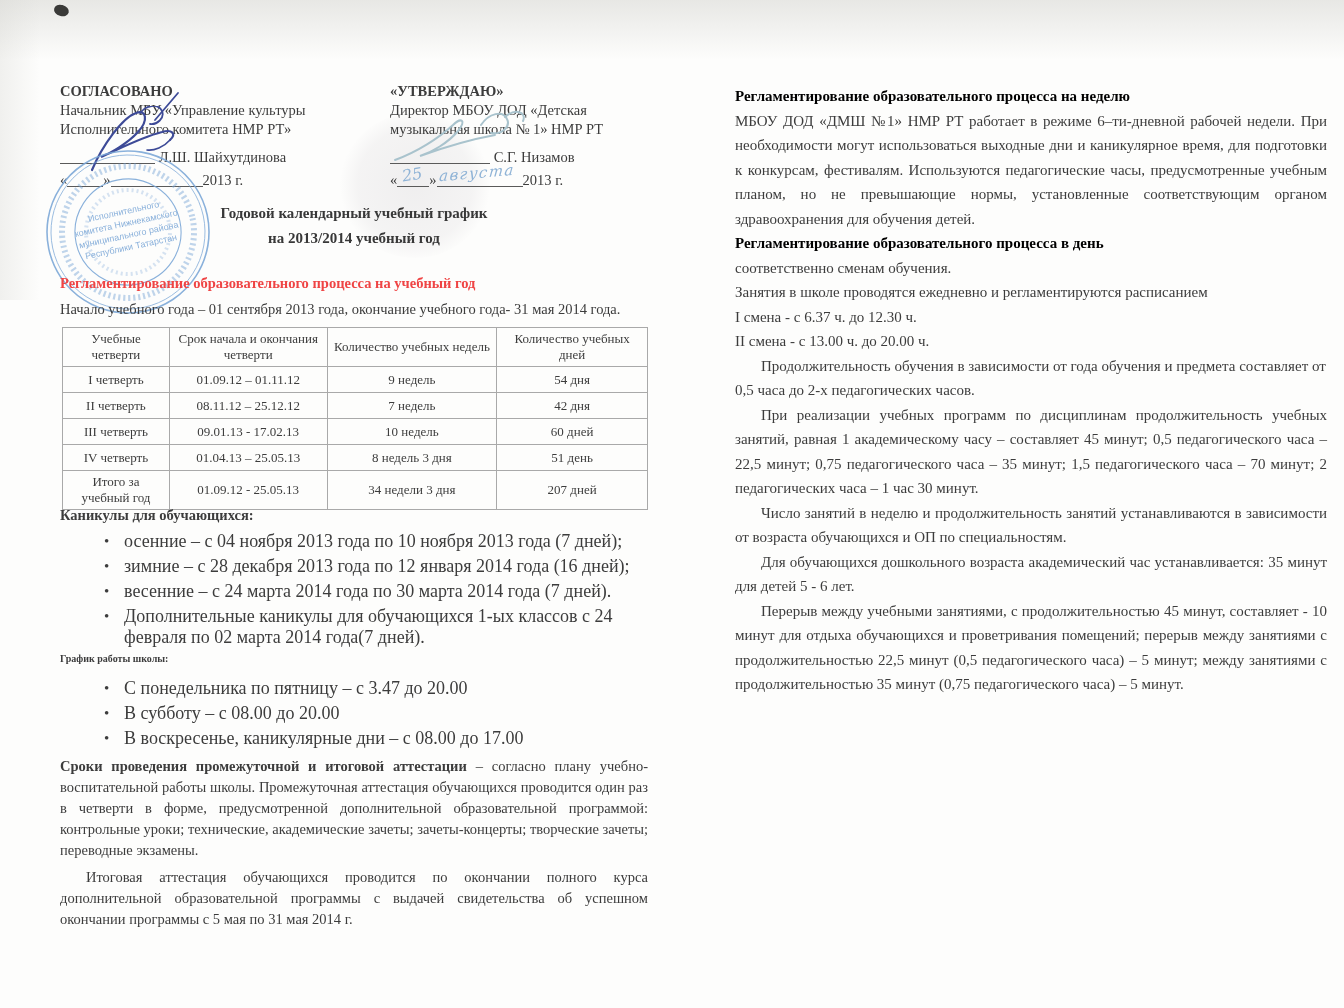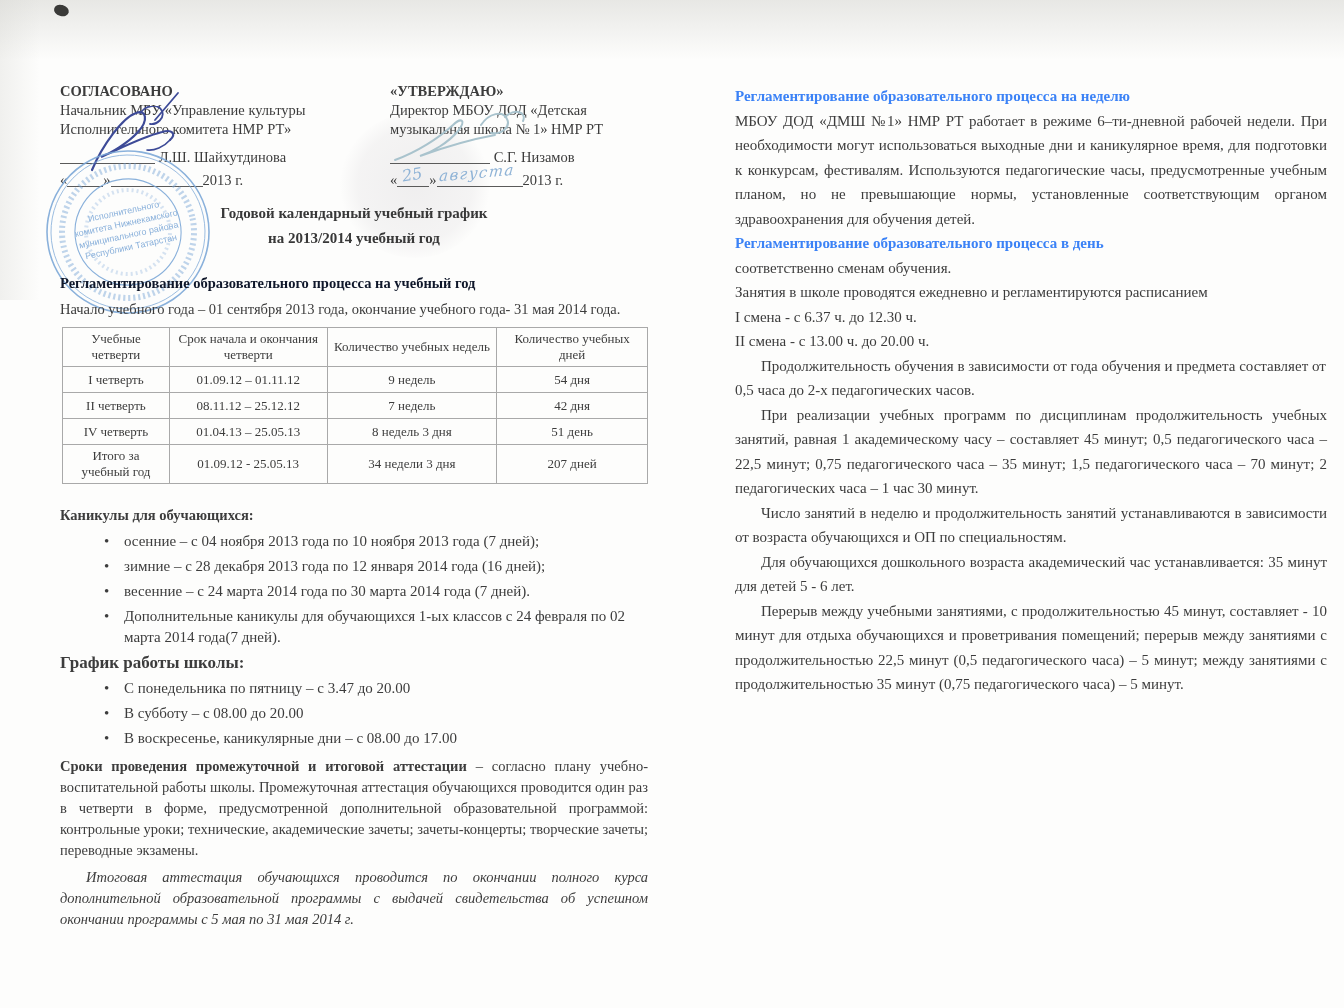--- a/index.html
+++ b/index.html
@@ -35,48 +35,48 @@
   .blank{display:inline-block;border-bottom:1px solid #5a5a5a;height:15px;vertical-align:-2px;position:relative;}
   .w95{width:95px;} .w38{width:36px;} .w88{width:86px;} .w100{width:100px;} .w34{width:32px;} .w92{width:92px;}
   .hand{position:absolute;color:#8fb3d6;font-style:italic;font-family:"DejaVu Serif",serif;
     white-space:nowrap;pointer-events:none;}
   .hand-day{left:5px;top:-6px;font-size:16px;transform:rotate(-9deg);}
   .hand-month{left:2px;top:-7px;font-size:15px;letter-spacing:1.5px;transform:rotate(-5deg) skewX(-10deg);}
 
   .doc-title{left:60px;top:201px;width:588px;text-align:center;font-weight:bold;
     font-size:15px;line-height:25px;color:#383838;}
 
-  .h-left{left:60px;top:275px;width:588px;font-weight:bold;font-size:14.5px;color:#0f172a;}
+  .h-left{left:60px;top:275px;width:588px;font-weight:bold;font-size:14.5px;color:#ef4444;}
   .intro{left:60px;top:301px;width:588px;font-size:14.5px;}
 
   table.sched{left:62px;top:327px;width:586px;border-collapse:collapse;position:absolute;
     font-size:13px;line-height:16px;color:#3c3c3c;}
   table.sched th, table.sched td{border:1px solid #a9a9a9;text-align:center;
     padding:3px 4px;font-weight:normal;vertical-align:middle;}
   table.sched th{height:32px;}
   table.sched td{height:19px;}
   col.c1{width:107px;} col.c2{width:158px;} col.c3{width:170px;} col.c4{width:151px;}
 
-  .list-block{font-size:15px;}
+  .list-block{font-size:18px;}
   .list-block ul{margin:0;padding:0;list-style:none;}
   .list-block li{position:relative;padding-left:64px;line-height:21px;margin-bottom:4px;}
   .list-block li::before{content:"\2022";position:absolute;left:44px;top:0;font-size:15px;}
   .vac-list{left:60px;top:531px;width:588px;}
   .work-list{left:60px;top:678px;width:588px;}
   .vac-h{left:60px;top:507px;width:588px;font-weight:bold;font-size:14.5px;}
-  .work-h{left:60px;top:653px;width:588px;font-weight:bold;font-size:17px;}
+  .work-h{left:60px;top:653px;width:588px;font-weight:bold;font-size:10px;}
 
   .attest{left:60px;top:756px;width:588px;font-size:14.5px;line-height:21px;}
   .attest p{margin:0;}
-  .attest .p2{margin-top:6px;font-style:italic;}
+  .attest .p2{margin-top:6px;}
 
   
   .rp{left:735px;top:84px;width:592px;font-size:15px;line-height:24.5px;}
   .rp p{margin:0;}
-  .rp .rh{font-weight:bold;color:#3b82f6;}
+  .rp .rh{font-weight:bold;color:#000000;}
 
   
   .sig-svg{position:absolute;pointer-events:none;}
   .stamp-wrap{position:absolute;left:42px;top:146px;width:172px;height:172px;
     transform:rotate(-12deg);opacity:0.88;pointer-events:none;}
   .stamp-wrap text{fill:#7ba7d7;font-size:9px;font-family:"Liberation Sans",sans-serif;}
 </style>
 </head>
 <body>
 
@@ -175,20 +175,26 @@
         <td>I четверть</td>
         <td>01.09.12 – 01.11.12</td>
         <td>9 недель</td>
         <td>54 дня</td>
       </tr>
       <tr>
         <td>II четверть</td>
         <td>08.11.12 – 25.12.12</td>
         <td>7 недель</td>
         <td>42 дня</td>
+      </tr>
+      <tr>
+        <td>III четверть</td>
+        <td>09.01.13 - 17.02.13</td>
+        <td>10 недель</td>
+        <td>60 дней</td>
       </tr>
       <tr>
         <td>IV четверть</td>
         <td>01.04.13 – 25.05.13</td>
         <td>8 недель 3 дня</td>
         <td>51 день</td>
       </tr>
       <tr>
         <td>Итого за учебный год</td>
         <td>01.09.12 - 25.05.13</td>

